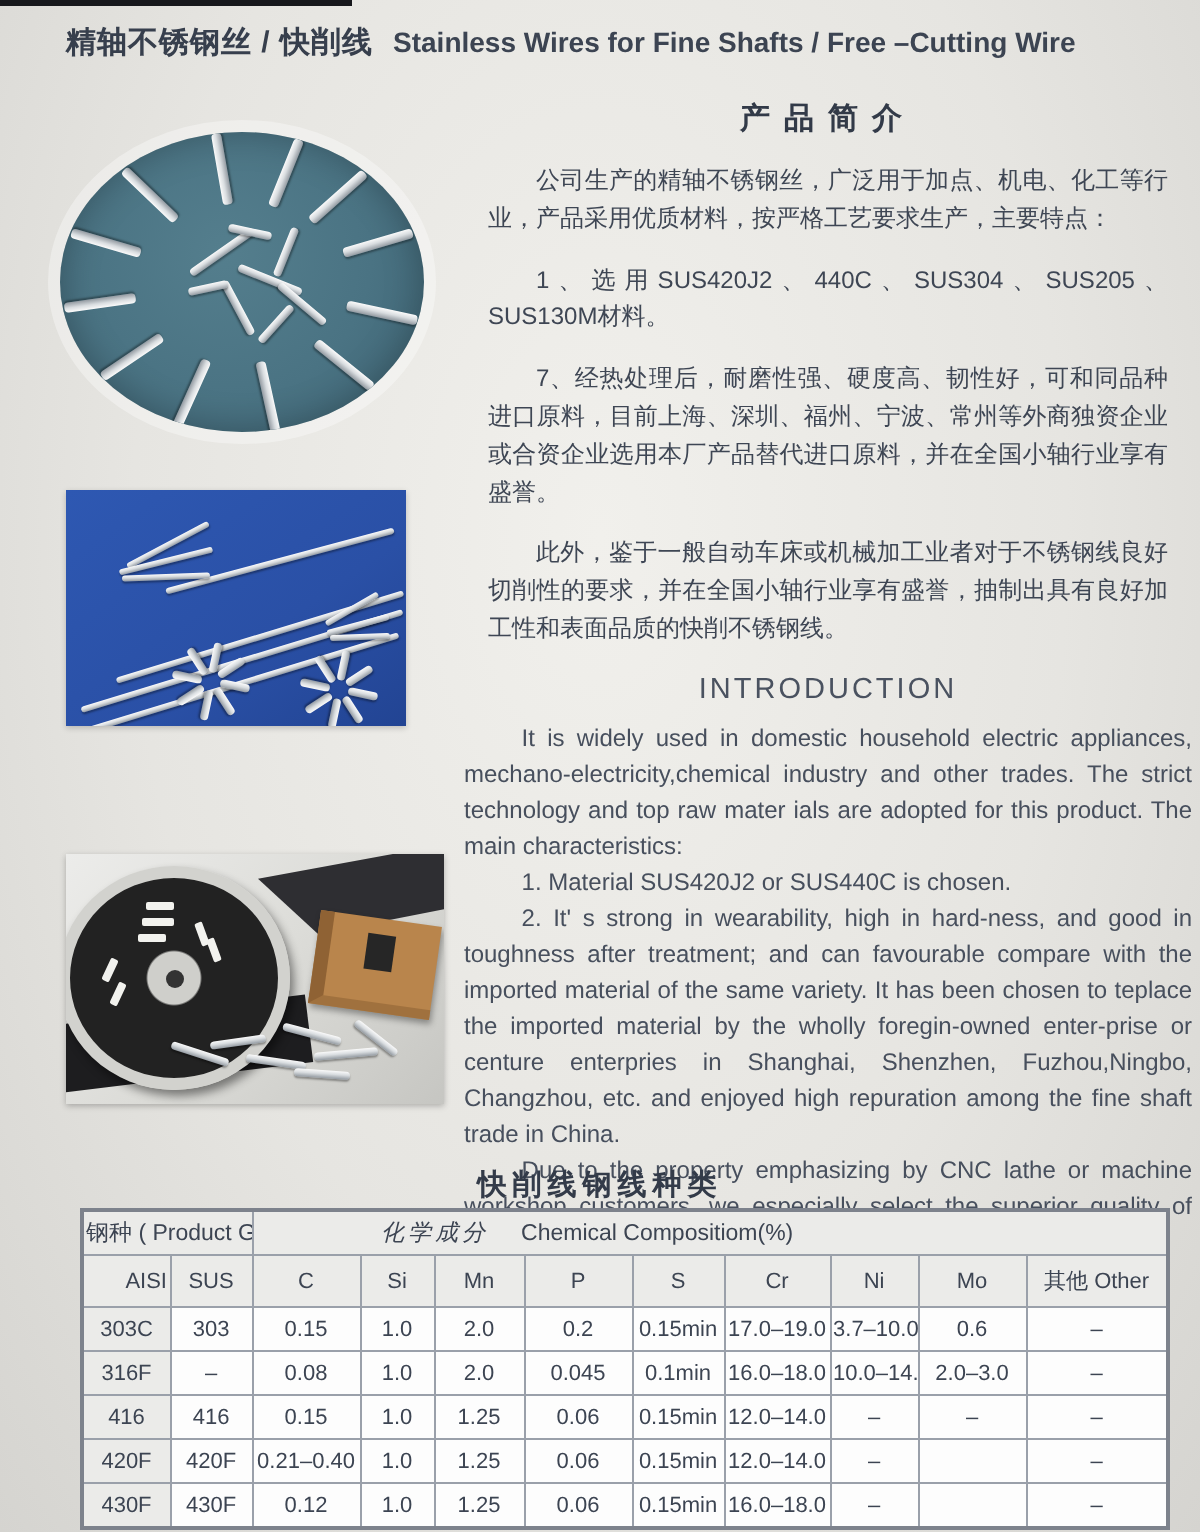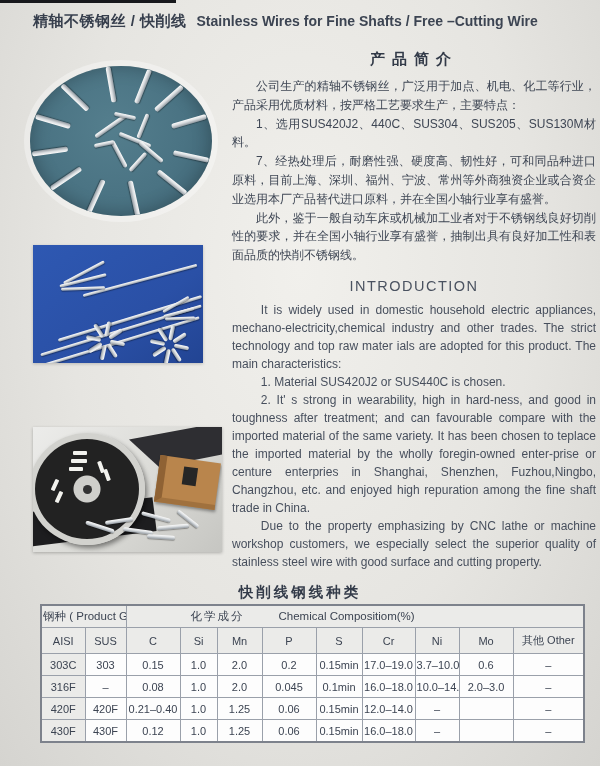--- a/index.html
+++ b/index.html
@@ -53,21 +53,21 @@
             clip-path:polygon(0 40%,100% 0,100% 70%,30% 100%);}
   .tan-box{position:absolute;left:124px;top:32px;width:54px;height:42px;background:#b9854c;
            border-left:7px solid #8f6234;border-bottom:5px solid #a0713e;transform:rotate(8deg);
            box-shadow:1px 2px 3px rgba(0,0,0,.35);}
   .tan-box .notch{position:absolute;left:18px;top:8px;width:14px;height:18px;background:#262626;}
 
   
   .col-right{position:absolute;left:232px;top:50px;width:364px;}
   .sec-heading-zh{font-size:15px;font-weight:bold;color:#323a48;text-align:center;
                   letter-spacing:7px;margin:0 0 8px 0;}
-  .para-zh{font-size:12px;line-height:18.8px;text-align:justify;margin:0;
+  .para-zh{font-size:12px;line-height:18.8px;text-align:justify;margin:12px;
            text-indent:2em;color:#3e4654;}
   .sec-heading-en{font-size:14.5px;font-weight:normal;color:#4a5260;text-align:center;
                   letter-spacing:1.5px;margin:13px 0 7px 0;}
   .para-en{font-size:12px;line-height:18px;text-align:justify;margin:0;
            text-indent:2.4em;color:#474f5d;}
 
   
   .table-heading{position:absolute;left:0;top:583px;width:600px;text-align:center;
                  font-size:14.5px;font-weight:bold;letter-spacing:3px;color:#333b49;}
   table.comp{
@@ -77,21 +77,21 @@
     border:2px solid #7d828c;
     font-size:11px;color:#3c4452;
   }
   table.comp th, table.comp td{
     border:1px solid #9aa0aa;text-align:center;vertical-align:middle;
     padding:0 1px;height:21px;font-weight:normal;overflow:hidden;white-space:nowrap;
   }
   table.comp .shade{background:#ebebe9;}
   table.comp .grade-head{text-align:center;font-size:11.5px;}
   table.comp .chem-head{text-align:left;font-size:11.5px;padding-left:64px;}
-  table.comp .chem-head .zh{letter-spacing:2px;margin-right:34px;}
+  table.comp .chem-head .zh{letter-spacing:2px;margin-right:16px;font-style:italic;}
 </style>
 </head>
 <body>
 
 <div class="page">
   <div class="scan-edge"></div>
 
   <div class="doc-title">
     <span class="zh">精轴不锈钢丝 / 快削线</span><span class="en">Stainless Wires for Fine Shafts / Free –Cutting Wire</span>
   </div>
@@ -204,21 +204,21 @@
         <col style="width:71px">
     </colgroup>
     <thead>
       <tr>
         <th colspan="2" class="shade grade-head">钢种 ( Product Grade )</th>
         <th colspan="9" class="shade chem-head">
           <span class="zh">化学成分</span><span class="en">Chemical Compositiom(%)</span>
         </th>
       </tr>
       <tr id="colHeaderRow">
-          <th class="shade" style="height: 25px;">AISI</th>
+          <th class="shade" style="height: 25px; text-align: right;">AISI</th>
           <th class="shade" style="height: 25px;">SUS</th>
           <th class="shade" style="height: 25px;">C</th>
           <th class="shade" style="height: 25px;">Si</th>
           <th class="shade" style="height: 25px;">Mn</th>
           <th class="shade" style="height: 25px;">P</th>
           <th class="shade" style="height: 25px;">S</th>
           <th class="shade" style="height: 25px;">Cr</th>
           <th class="shade" style="height: 25px;">Ni</th>
           <th class="shade" style="height: 25px;">Mo</th>
           <th class="shade" style="height: 25px;">其他 Other</th>
@@ -245,20 +245,33 @@
           <td>1.0</td>
           <td>2.0</td>
           <td>0.045</td>
           <td>0.1min</td>
           <td>16.0–18.0</td>
           <td>10.0–14.0</td>
           <td>2.0–3.0</td>
           <td>–</td>
         </tr>
         <tr>
+          <td class="shade">416</td>
+          <td>416</td>
+          <td>0.15</td>
+          <td>1.0</td>
+          <td>1.25</td>
+          <td>0.06</td>
+          <td>0.15min</td>
+          <td>12.0–14.0</td>
+          <td>–</td>
+          <td>–</td>
+          <td>–</td>
+        </tr>
+        <tr>
           <td class="shade">420F</td>
           <td>420F</td>
           <td>0.21–0.40</td>
           <td>1.0</td>
           <td>1.25</td>
           <td>0.06</td>
           <td>0.15min</td>
           <td>12.0–14.0</td>
           <td>–</td>
           <td></td>

